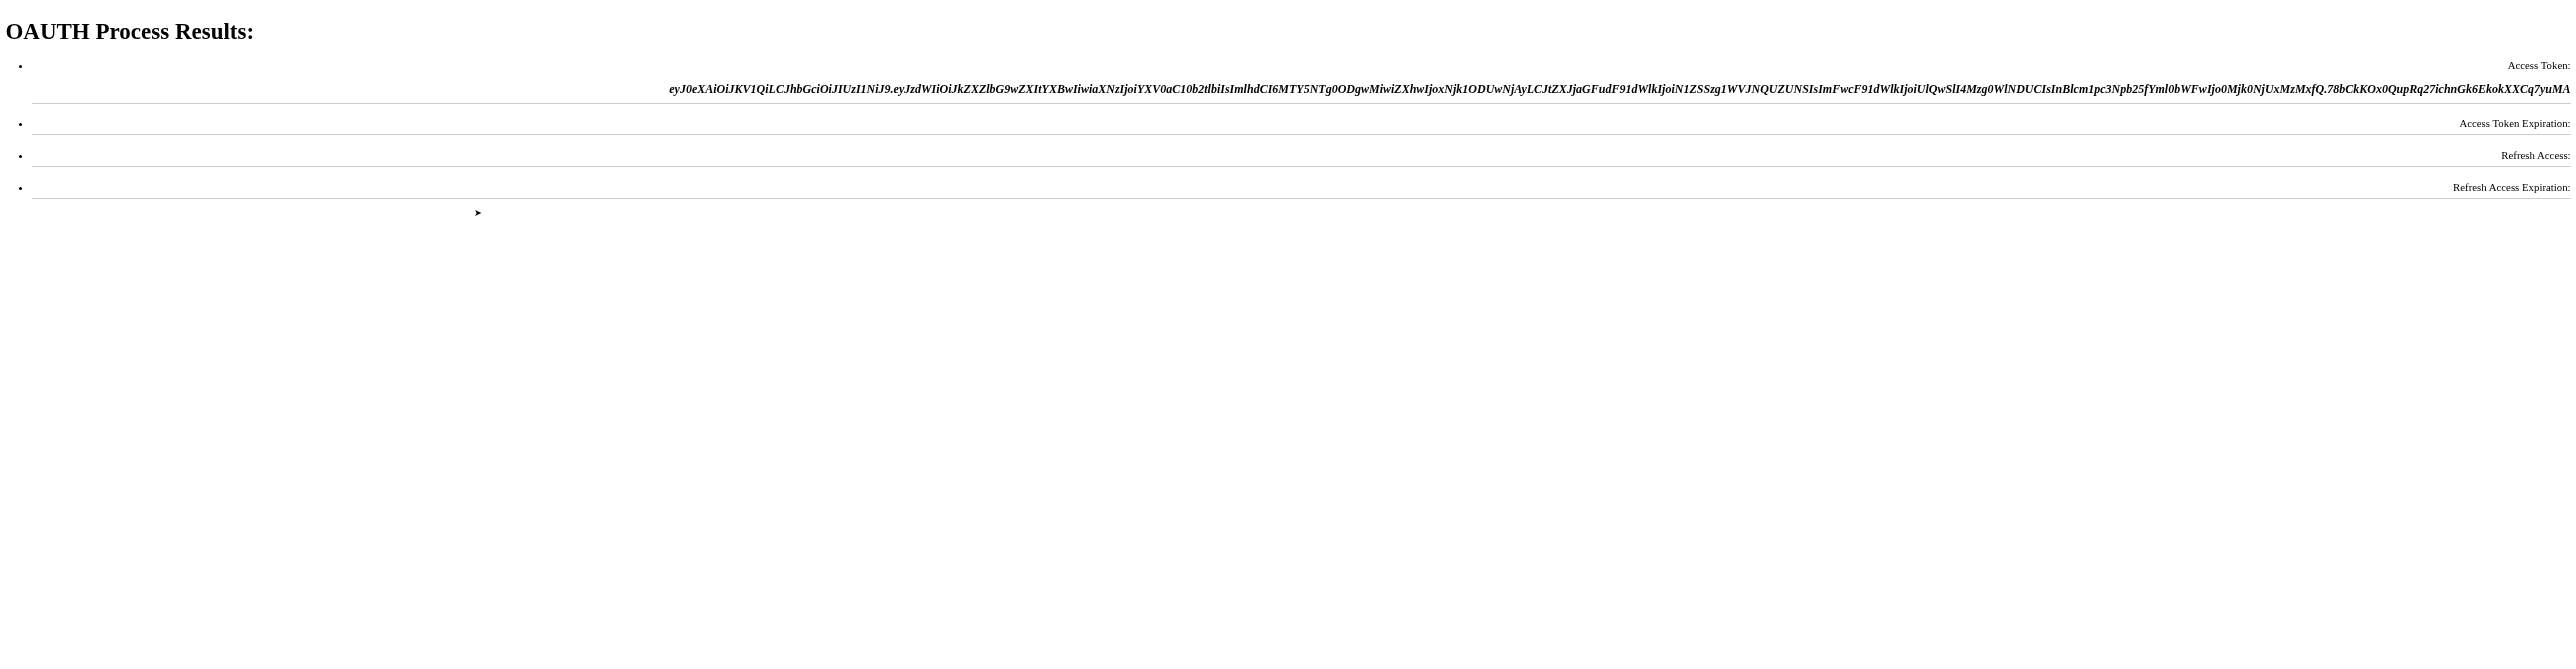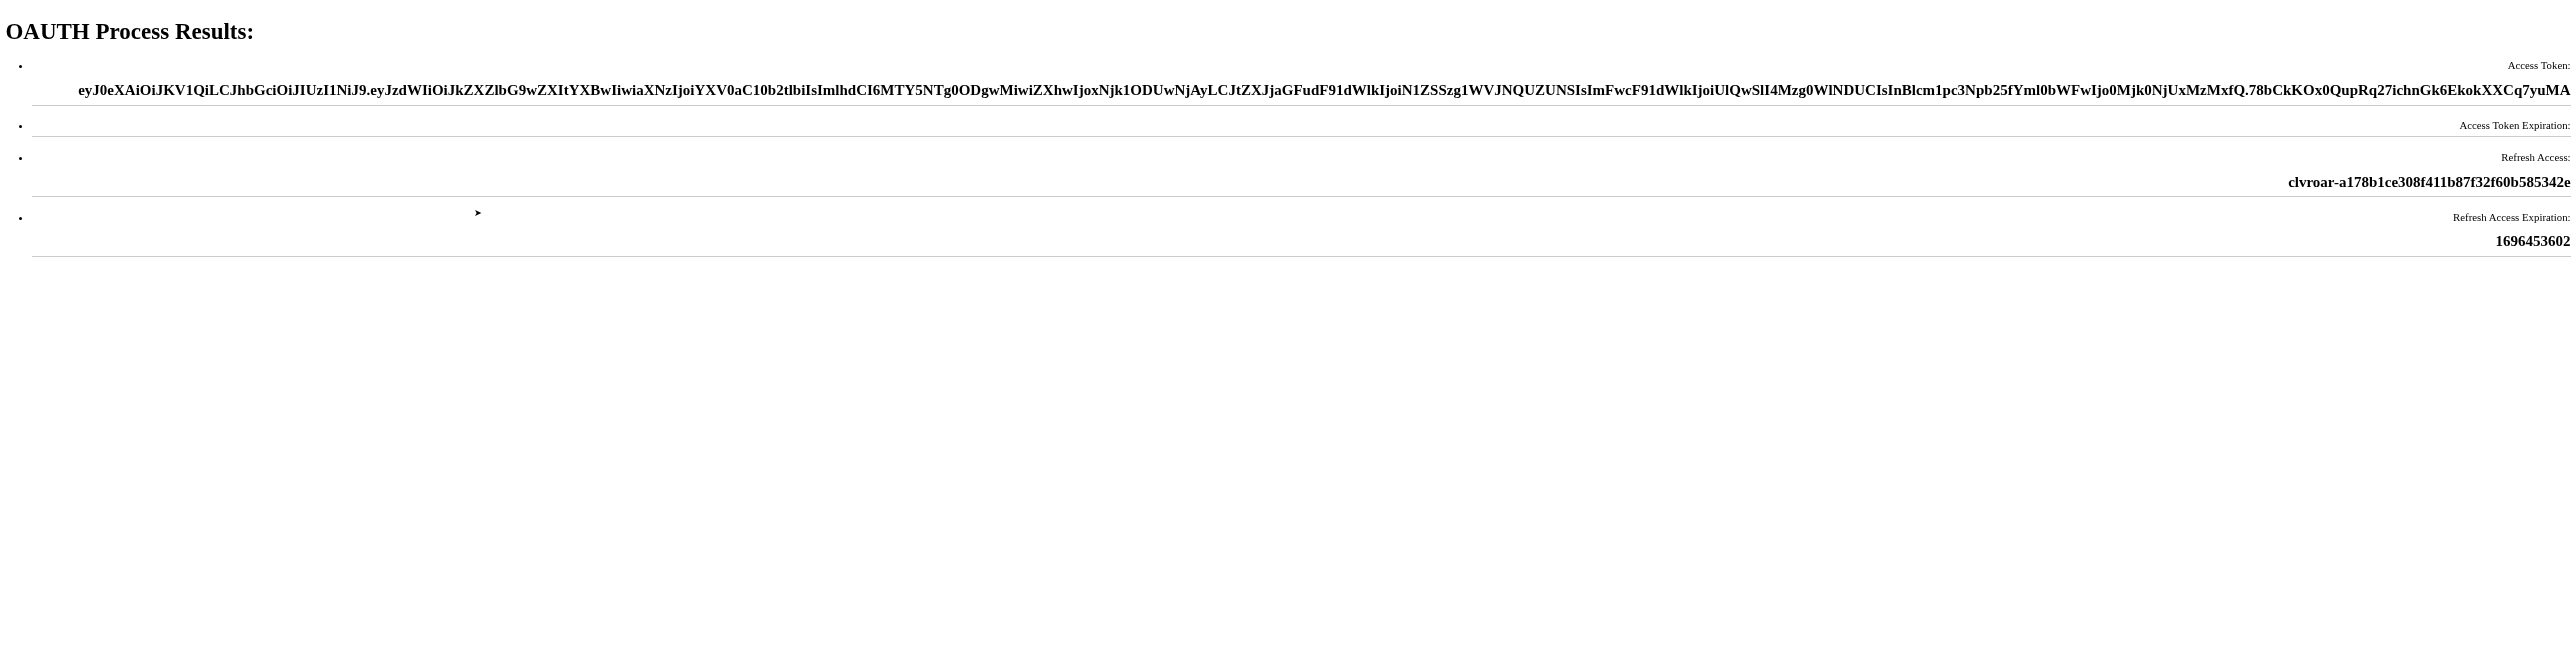--- a/index.html
+++ b/index.html
@@ -19,24 +19,25 @@
     }
     li {
       font-size: 10.8px;
       margin-bottom: 2.7px;
       display: list-item;
       list-style-type: disc;
       text-align: right;
     }
     .value {
       font-weight: bold;
-      font-size: 15px;
+      font-size: 12px;
       margin: 10.8px 0 5.4px 0;
       display: block;
       word-break: break-all;
+      font-style: italic;
     }
     hr {
       border: none;
       border-top: 0.7px solid #ccc;
       margin: 5.4px 0 13.5px 0;
     }
     .item-block {
       margin-bottom: 8px;
     }
     .label {
@@ -60,24 +61,22 @@
     <span class="label">Access Token:</span>
     <span class="value">eyJ0eXAiOiJKV1QiLCJhbGciOiJIUzI1NiJ9.eyJzdWIiOiJkZXZlbG9wZXItYXBwIiwiaXNzIjoiYXV0aC10b2tlbiIsImlhdCI6MTY5NTg0ODgwMiwiZXhwIjoxNjk1ODUwNjAyLCJtZXJjaGFudF91dWlkIjoiN1ZSSzg1WVJNQUZUNSIsImFwcF91dWlkIjoiUlQwSlI4Mzg0WlNDUCIsInBlcm1pc3Npb25fYml0bWFwIjo0Mjk0NjUxMzMxfQ.78bCkKOx0QupRq27ichnGk6EkokXXCq7yuMA</span>
     <hr>
   </li>
   <li class="item-block">
     <span class="label">Access Token Expiration:</span>
     <hr>
   </li>
   <li class="item-block">
     <span class="label">Refresh Access:</span>
-    <span class="value">clvroar-a178b1ce308f411b87f32f60b585342e</span>
     <hr>
   </li>
   <li class="item-block">
     <span class="label">Refresh Access Expiration:</span>
-    <span class="value">1696453602</span>
     <hr>
   </li>
 </ul>
 
 <span class="cursor">➤</span>
 
 
 </body></html>

